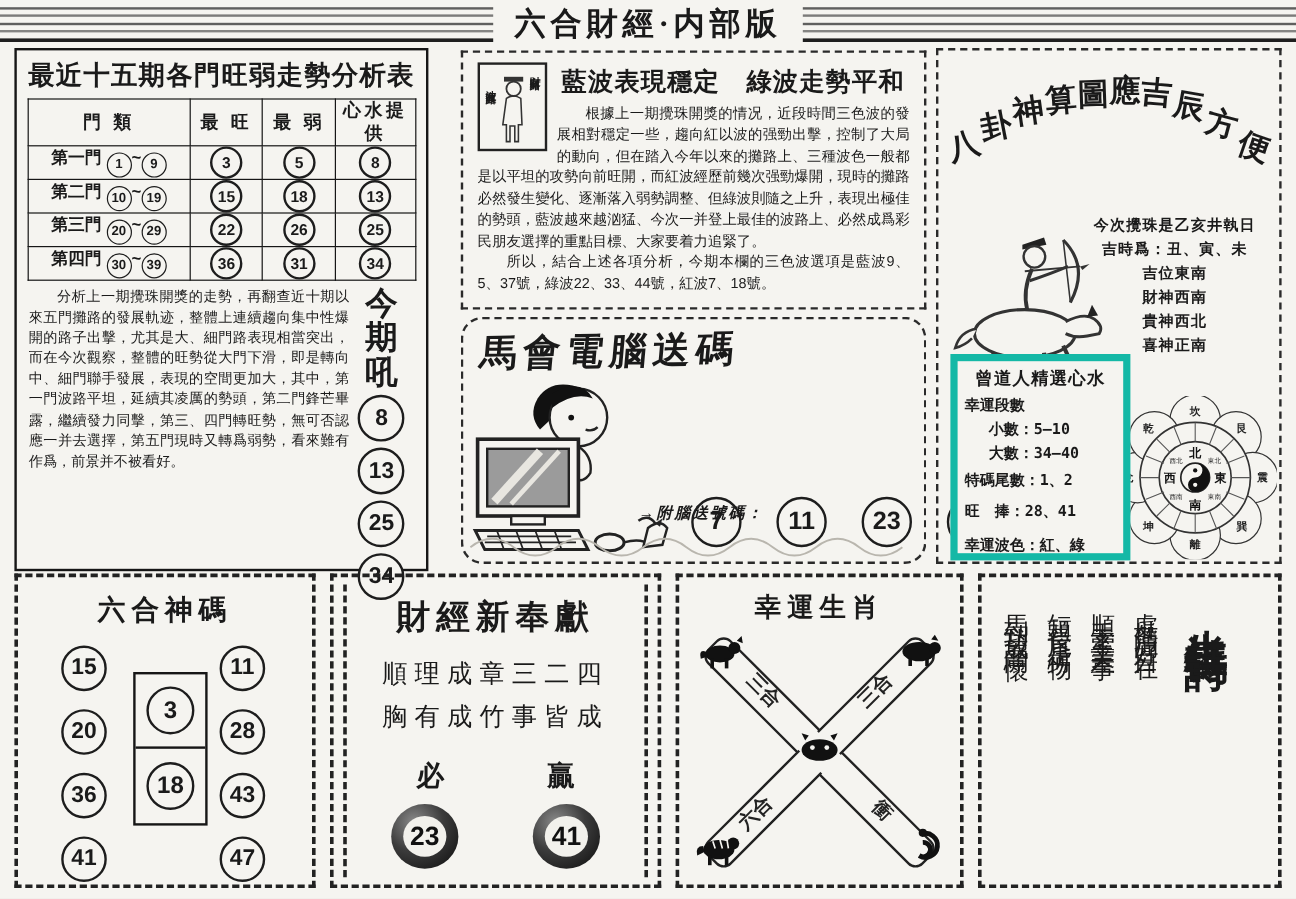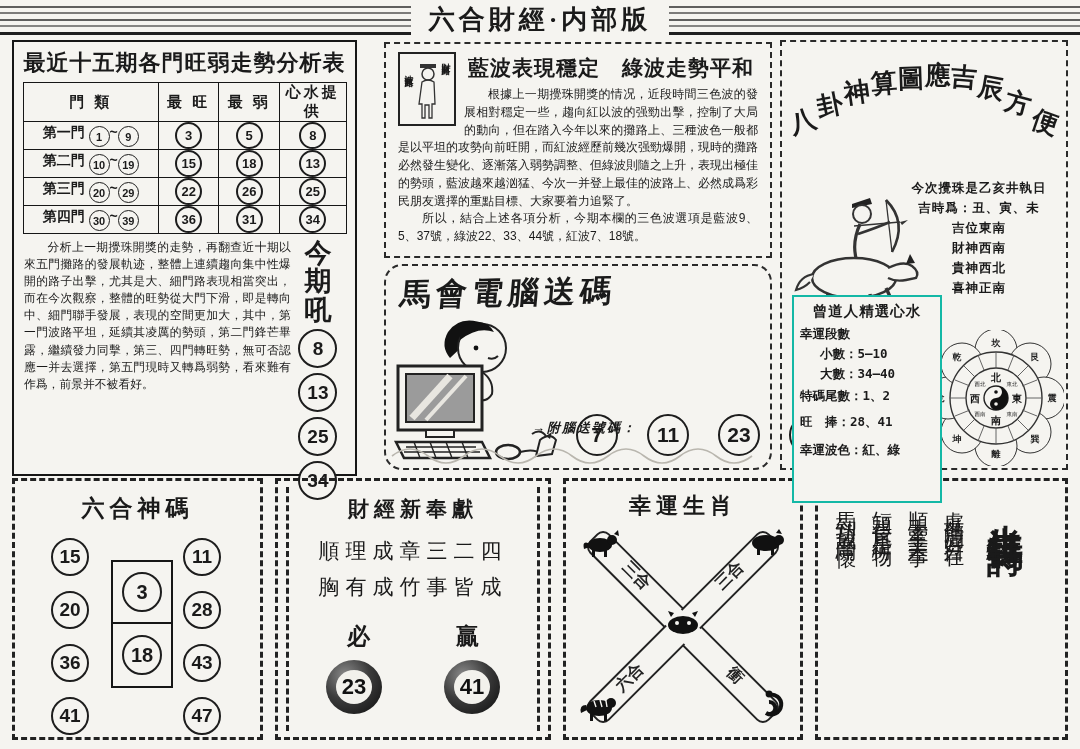--- a/index.html
+++ b/index.html
@@ -66,21 +66,21 @@
   .cal span:nth-child(3){transform:translateY(17px) rotate(-8deg);}
   .cal span:nth-child(4){transform:translateY(8px) rotate(-5deg);}
   .cal span:nth-child(5){transform:translateY(3px) rotate(-2deg);}
   .cal span:nth-child(6){transform:translateY(0px);}
   .cal span:nth-child(7){transform:translateY(2px) rotate(5deg);}
   .cal span:nth-child(8){transform:translateY(13px) rotate(10deg);}
   .cal span:nth-child(9){transform:translateY(28px) rotate(15deg);}
   .cal span:nth-child(10){transform:translateY(47px) rotate(19deg);}
   .fortune-lines{position:absolute;right:4px;top:136px;width:166px;text-align:center;font-family:"Liberation Serif",serif;font-weight:bold;}
   .fortune-lines div{font-size:12.5px;line-height:20px;letter-spacing:1px;}
-  .master{position:absolute;left:10px;top:253px;width:150px;height:208px;border:2px solid #14b8a6;box-sizing:border-box;padding:5px 6px;background:#f5f4f0;z-index:2;}
+  .master{position:absolute;left:10px;top:253px;width:150px;height:172px;border:6px solid #14b8a6;box-sizing:border-box;padding:5px 6px;background:#f5f4f0;z-index:2;}
   .master .mtitle{text-align:center;font-size:14.5px;font-weight:900;letter-spacing:1px;}
   .master .mrow{font-size:12.5px;font-weight:bold;margin-top:5px;}
   .master .sub{margin:3px 0 0 20px;font-size:12.5px;font-weight:bold;}
   .master .val{font-weight:bold;font-family:"DejaVu Sans Mono",monospace;}
   .horse-svg{position:absolute;left:6px;top:140px;z-index:1;}
   .bagua-svg{position:absolute;right:2px;top:288px;}
 
   
   .sm-title{text-align:center;font-weight:900;letter-spacing:5px;}
   .shenma-title{font-size:23px;margin-top:12px;font-family:"Liberation Serif",serif;}
@@ -88,21 +88,21 @@
   .sm-col{position:absolute;top:14px;display:flex;flex-direction:column;gap:15px;align-items:center;}
   .sm-col .circ{width:34px;height:34px;font-size:19px;}
   .sm-left{left:36px;} .sm-right{left:168px;}
   .sm-center{position:absolute;left:96px;top:36px;width:58px;height:124px;border:2px solid #161616;}
   .sm-center .cell{height:50%;box-sizing:border-box;display:flex;align-items:center;justify-content:center;}
   .sm-center .cell:first-child{border-bottom:2px solid #161616;}
   .sm-center .circ{width:36px;height:36px;font-size:20px;}
 
   .offer-inner-l,.offer-inner-r{position:absolute;top:6px;bottom:6px;width:0;border-left:3px dashed #222;}
   .offer-inner-l{left:8px}.offer-inner-r{right:8px}
-  .offer-title{font-size:21px;margin-top:14px;font-family:Liberation Serif, serif;}
+  .offer-title{font-size:28px;margin-top:14px;font-family:Liberation Serif, serif;}
   .offer-line{text-align:center;font-size:21px;font-family:"Liberation Serif",serif;letter-spacing:6px;margin-top:14px;white-space:nowrap;}
   .offer-line.second{margin-top:8px;}
   .mustwin{display:flex;justify-content:center;gap:86px;margin-top:20px;font-size:23px;font-weight:900;font-family:"Liberation Serif",serif;}
   .balls{display:flex;justify-content:center;gap:62px;margin-top:8px;}
   .ball{width:56px;height:54px;border-radius:50%;background:radial-gradient(circle at 34% 28%,#8a8a8a 0%,#3c3c3c 45%,#0c0c0c 100%);display:flex;align-items:center;justify-content:center;}
   .ball i{font-style:normal;width:36px;height:34px;border-radius:50%;background:#f2f1ec;display:flex;align-items:center;justify-content:center;font-weight:900;font-size:22px;color:#111;}
 
   .zodiac-title{font-size:22px;margin-top:10px;}
 
   .verse{padding:12px 10px 10px 6px;}

